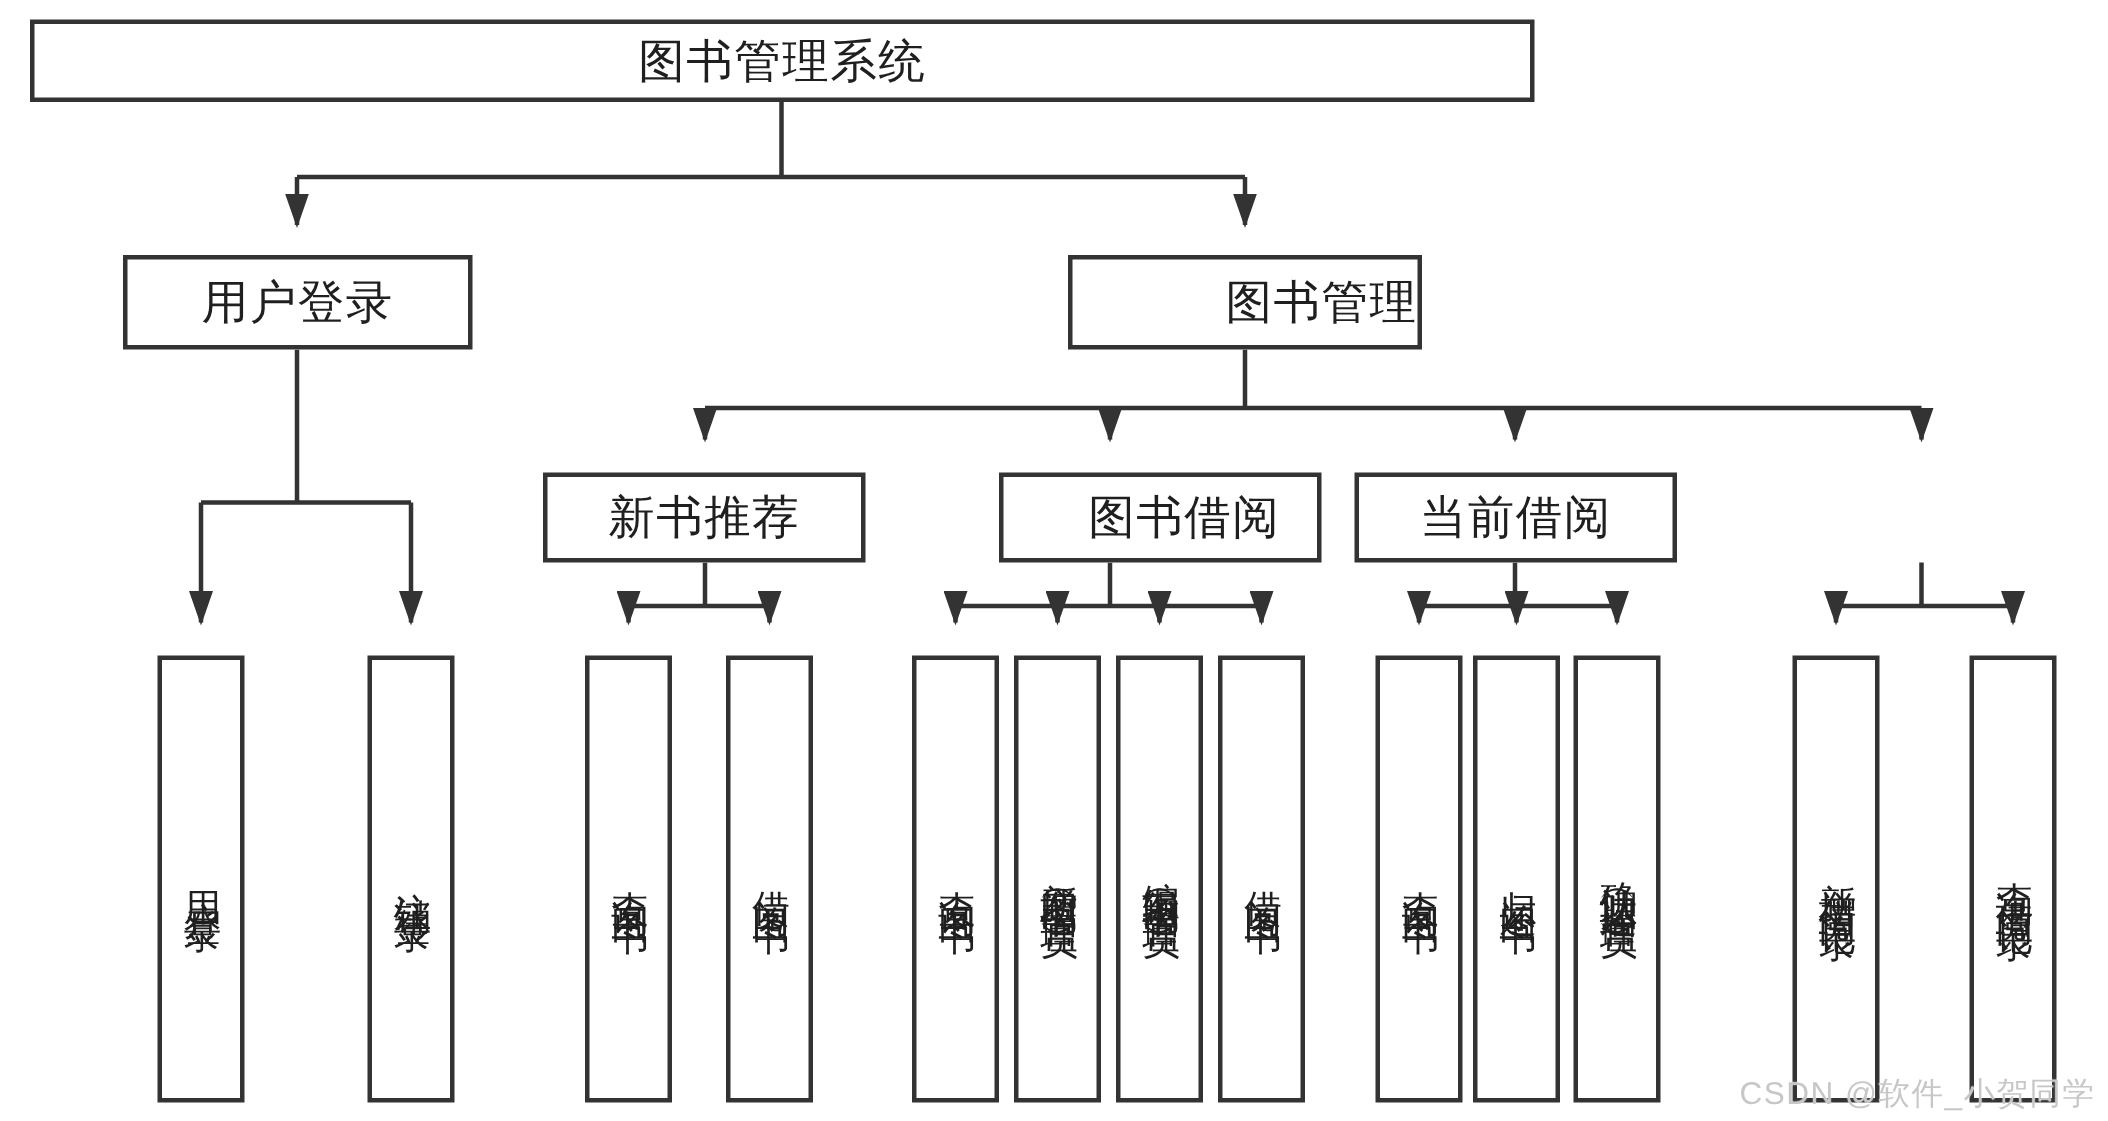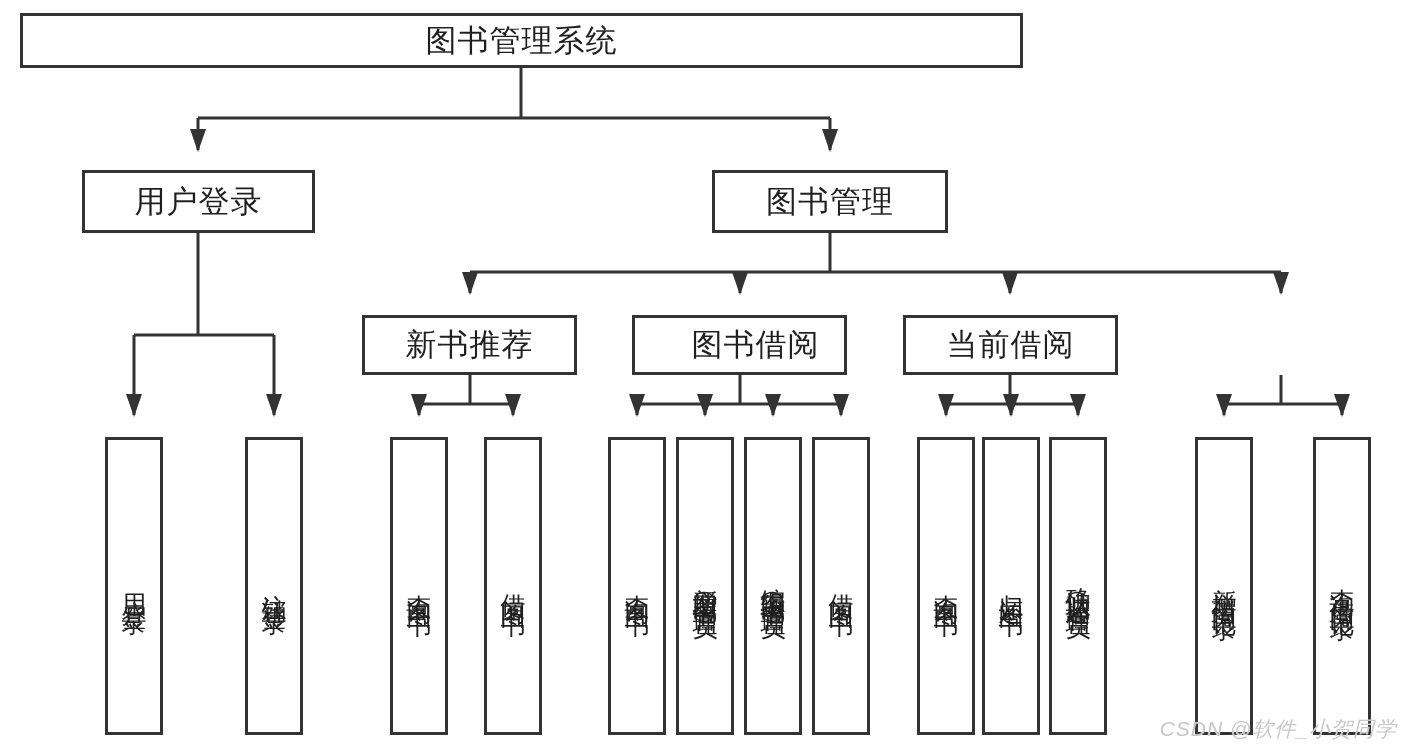--- a/index.html
+++ b/index.html
@@ -26,24 +26,24 @@
     background:#fff;
     border:3px solid var(--box-border);
     box-sizing:border-box;
     display:flex;align-items:center;justify-content:center;
     z-index:2;
   }
   .h-label{font-size:31px;letter-spacing:1px;white-space:nowrap;}
   .root{left:20px;top:13px;width:1003px;height:55px;}
   .lv2{top:170px;height:63px;}
   .lv2.a{left:82px;width:233px;}
-  .lv2.b{left:712px;width:236px;}
+  .lv2.b{left:712px;width:236px;justify-content:flex-end;}
   .lv3{top:315px;height:60px;width:215px;}
   .lv3.c1{left:362px;}
-  .lv3.c2{left:632px;padding-left:32px;}
+  .lv3.c2{left:666px;padding-left:32px;}
   .lv3.c3{left:903px;}
   .lv3.c4{left:1174px;}
   .leaf{top:437px;width:58px;height:298px;}
   .v-label{
     writing-mode:vertical-rl;
     text-orientation:mixed;
     font-size:25px;
     letter-spacing:6px;
     line-height:1;
     white-space:nowrap;
@@ -55,21 +55,20 @@
   .leaf.p9{left:917px;}  .leaf.p10{left:982px;}
   .leaf.p11{left:1049px;}.leaf.p12{left:1195px;}
   .leaf.p13{left:1313px;}
   .leaf.tight .v-label{letter-spacing:4px;}
   #watermark{
     position:absolute;right:8px;bottom:4px;
     z-index:5;
     font-size:21px;color:var(--watermark);
     letter-spacing:1px;white-space:nowrap;
     text-shadow:0 0 1px #ffffff;
-    font-style:italic;
   }
 </style>
 </head>
 <body>
 
 <div id="stage">
 
   <svg id="connectors" viewBox="0 0 1405 747" xmlns="http://www.w3.org/2000/svg">
     <defs>
       <marker id="arrow" markerUnits="userSpaceOnUse" markerWidth="24" markerHeight="16" refX="21" refY="8" orient="auto">

